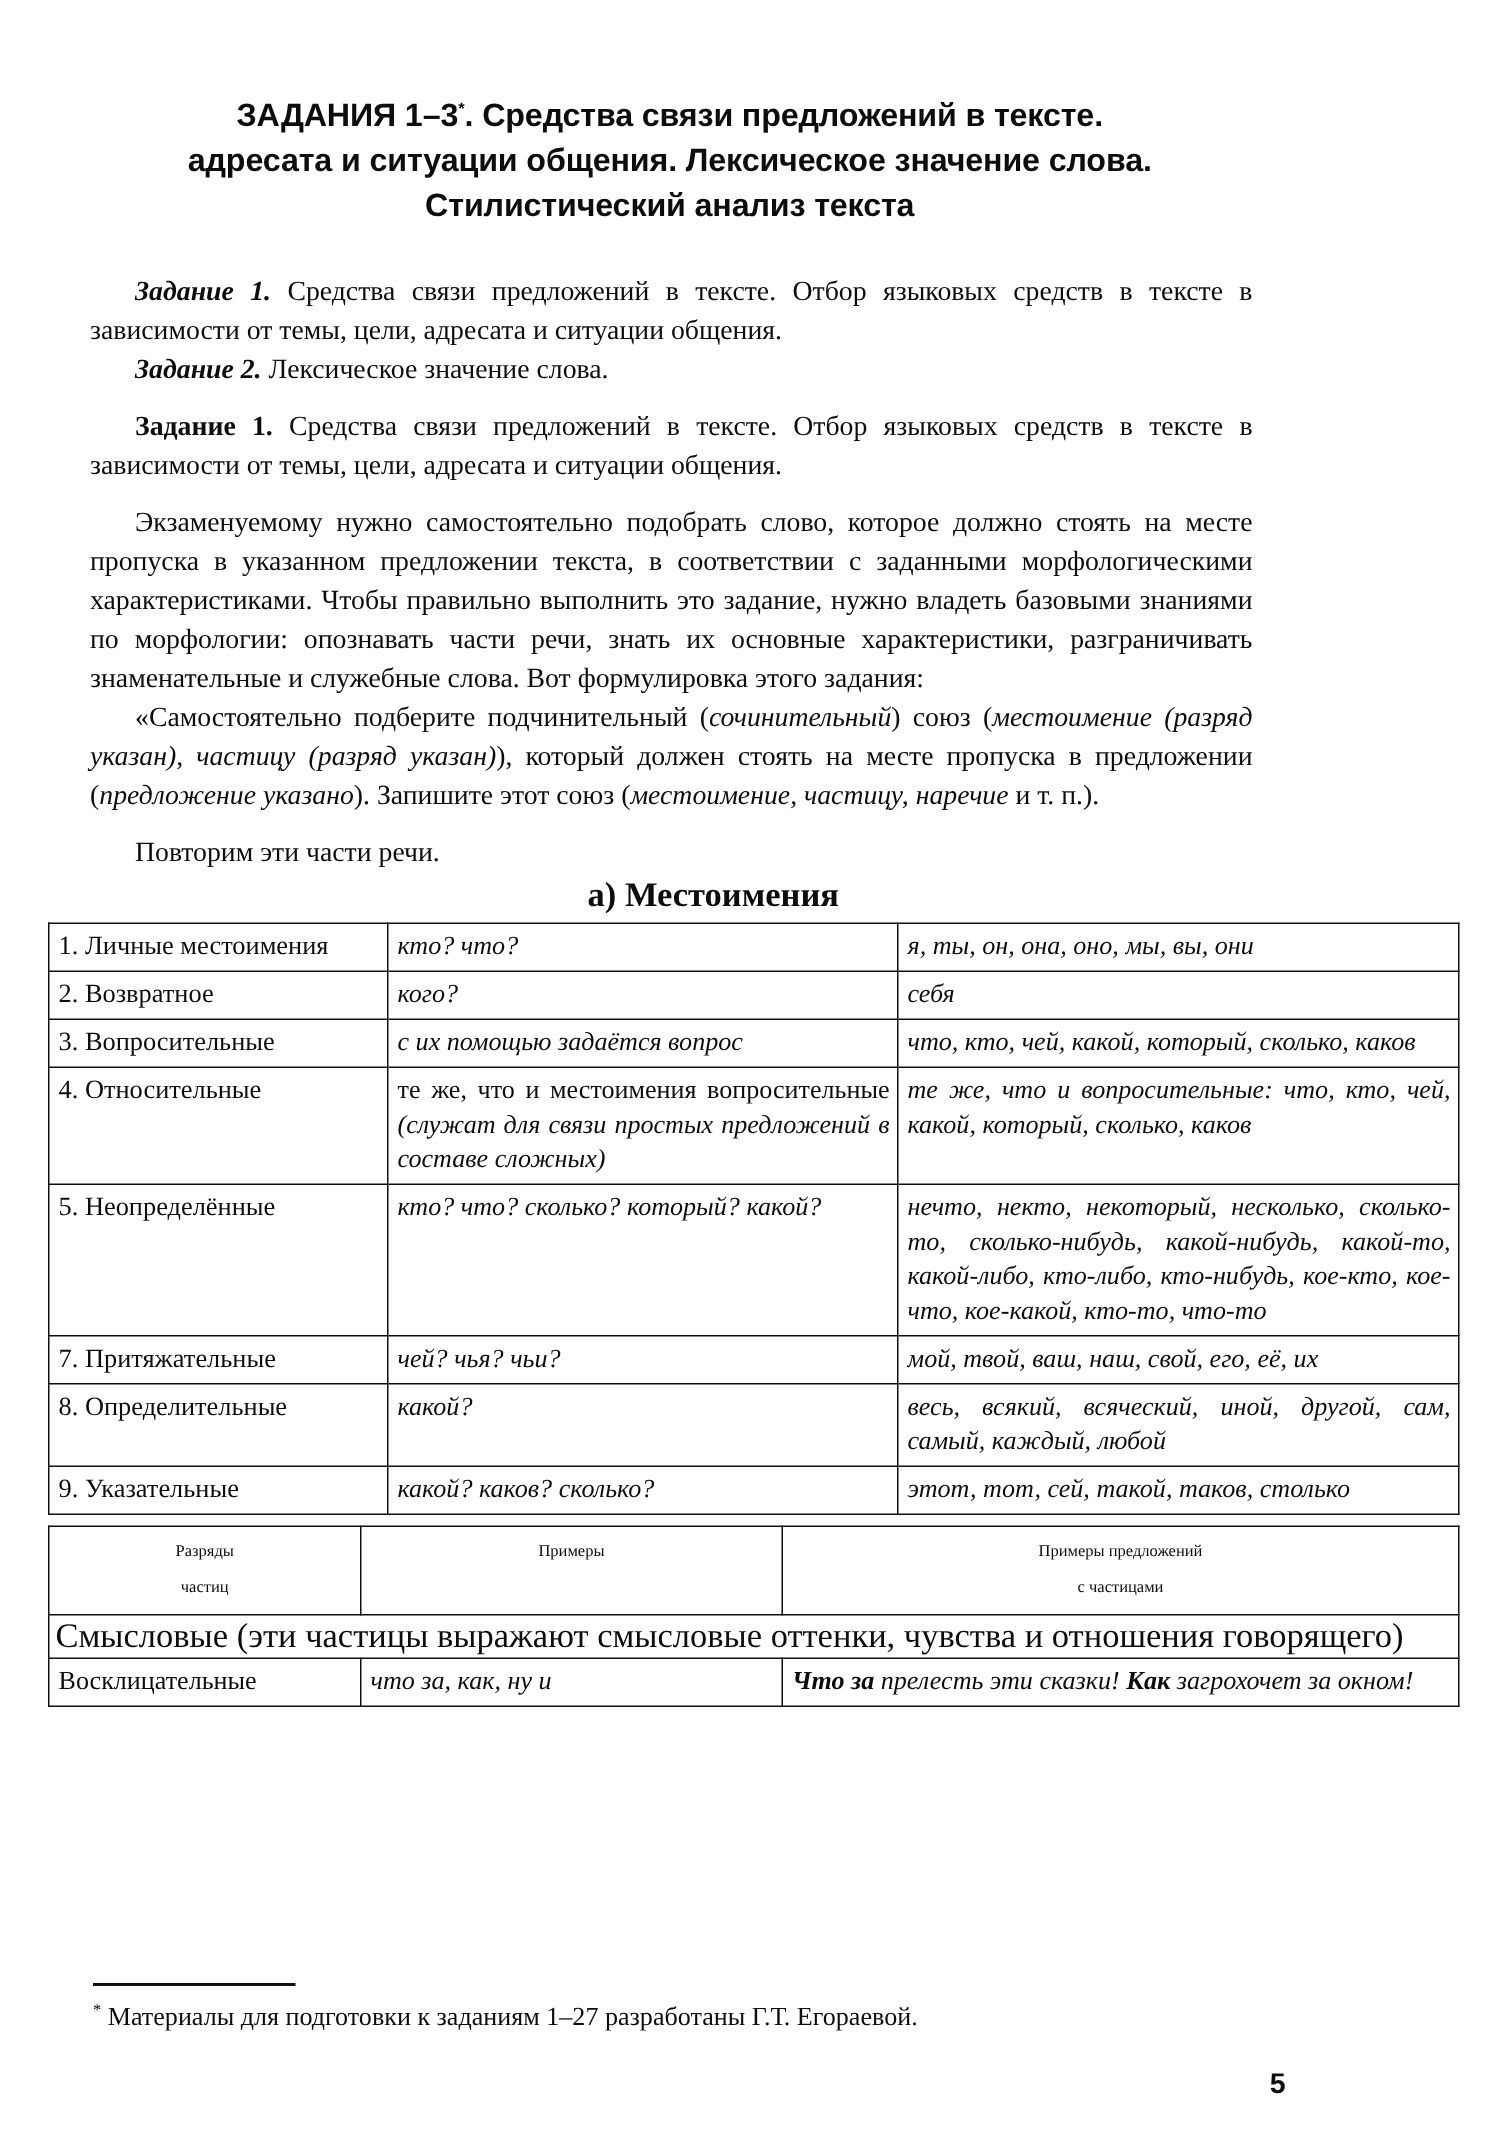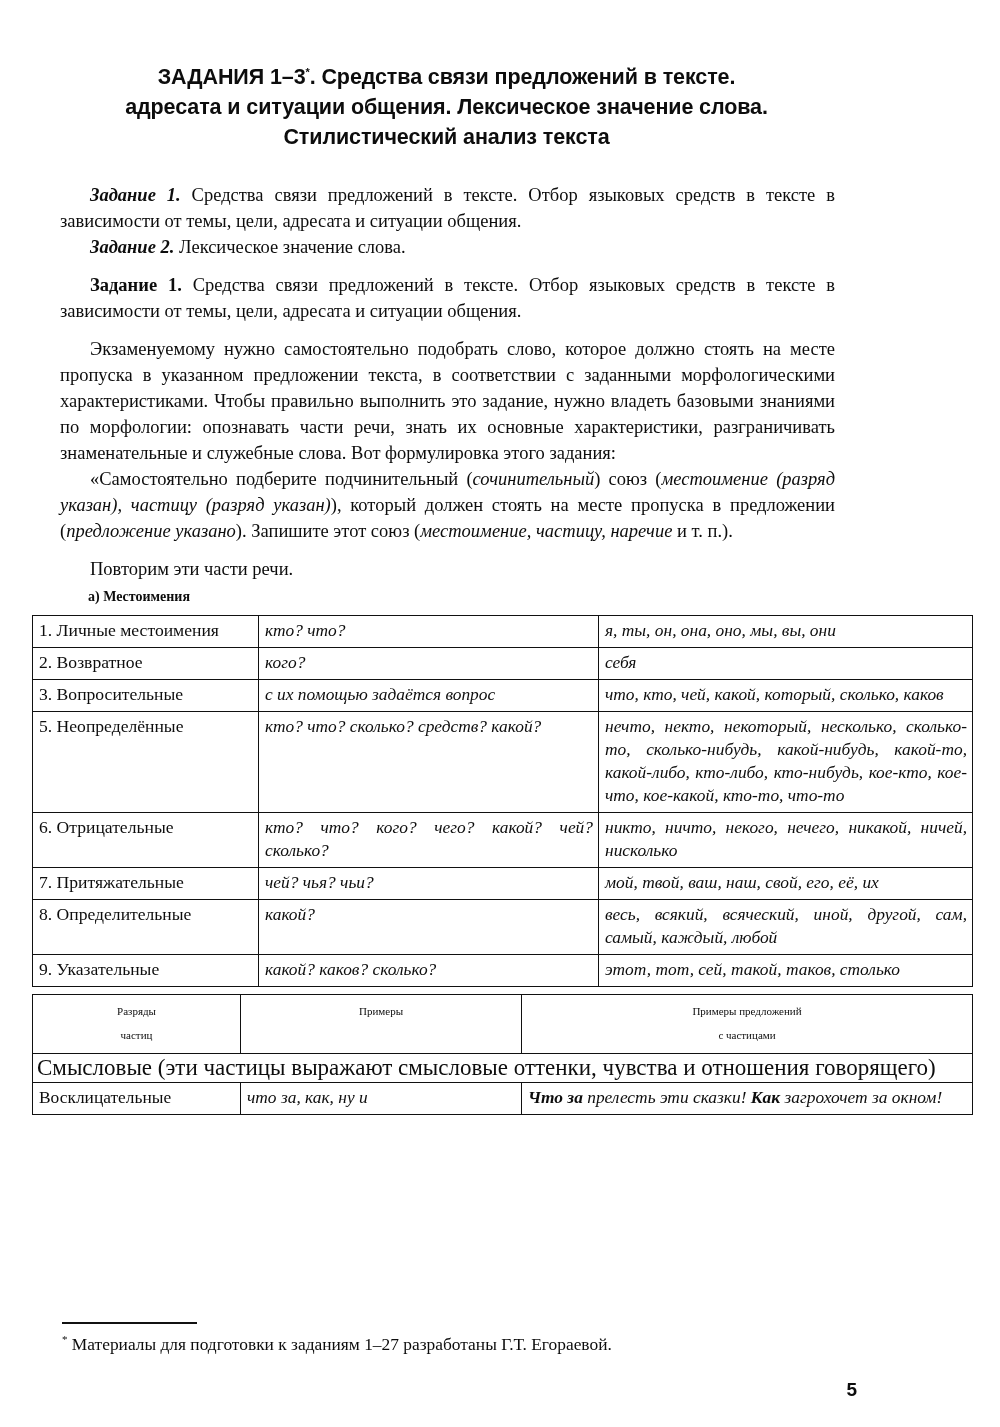--- a/index.html
+++ b/index.html
@@ -61,24 +61,25 @@
   .i  { font-style: italic; }
 
   .subsec {
     font-size: 18.5px;
     line-height: 26px;
     padding: 0 28px 0 30px;
   }
   .subsec p { margin: 0; text-indent: 30px; }
   .sublabel {
     font-weight: bold;
-    font-size: 14px;
+    font-size: 23px;
     line-height: 25px;
     padding-left: 58px;
     margin-top: 2px;
+    text-align: center;
   }
 
   
   table.grid {
     border-collapse: collapse;
     width: 940px;
     margin: 6px 0 0 2px;
     table-layout: fixed;
   }
   table.grid td, table.grid th {
@@ -193,28 +194,28 @@
         <td class="cat">2. Возвратное</td>
         <td class="q">кого?</td>
         <td class="ex">себя</td>
       </tr>
       <tr>
         <td class="cat">3. Вопросительные</td>
         <td class="q">с их помощью задаётся вопрос</td>
         <td class="ex">что, кто, чей, какой, который, сколько, каков</td>
       </tr>
       <tr>
+        <td class="cat">4. Относительные</td>
+        <td class="q roman"><span>те же, что и местоимения вопросительные </span><span class="i">(служат для связи простых предложений в составе сложных)</span></td>
+        <td class="ex">те же, что и вопросительные: что, кто, чей, какой, который, сколько, каков</td>
+      </tr>
+      <tr>
         <td class="cat">5. Неопределённые</td>
-        <td class="q">кто? что? сколько? средств? какой?</td>
+        <td class="q">кто? что? сколько? который? какой?</td>
         <td class="ex">нечто, некто, некоторый, несколько, сколько-то, сколько-нибудь, какой-нибудь, какой-то, какой-либо, кто-либо, кто-нибудь, кое-кто, кое-что, кое-какой, кто-то, что-то</td>
-      </tr>
-      <tr>
-        <td class="cat">6. Отрицательные</td>
-        <td class="q">кто? что? кого? чего? какой? чей? сколько?</td>
-        <td class="ex">никто, ничто, некого, нечего, никакой, ничей, нисколько</td>
       </tr>
       <tr>
         <td class="cat">7. Притяжательные</td>
         <td class="q">чей? чья? чьи?</td>
         <td class="ex">мой, твой, ваш, наш, свой, его, её, их</td>
       </tr>
       <tr>
         <td class="cat">8. Определительные</td>
         <td class="q">какой?</td>
         <td class="ex">весь, всякий, всяческий, иной, другой, сам, самый, каждый, любой</td>

